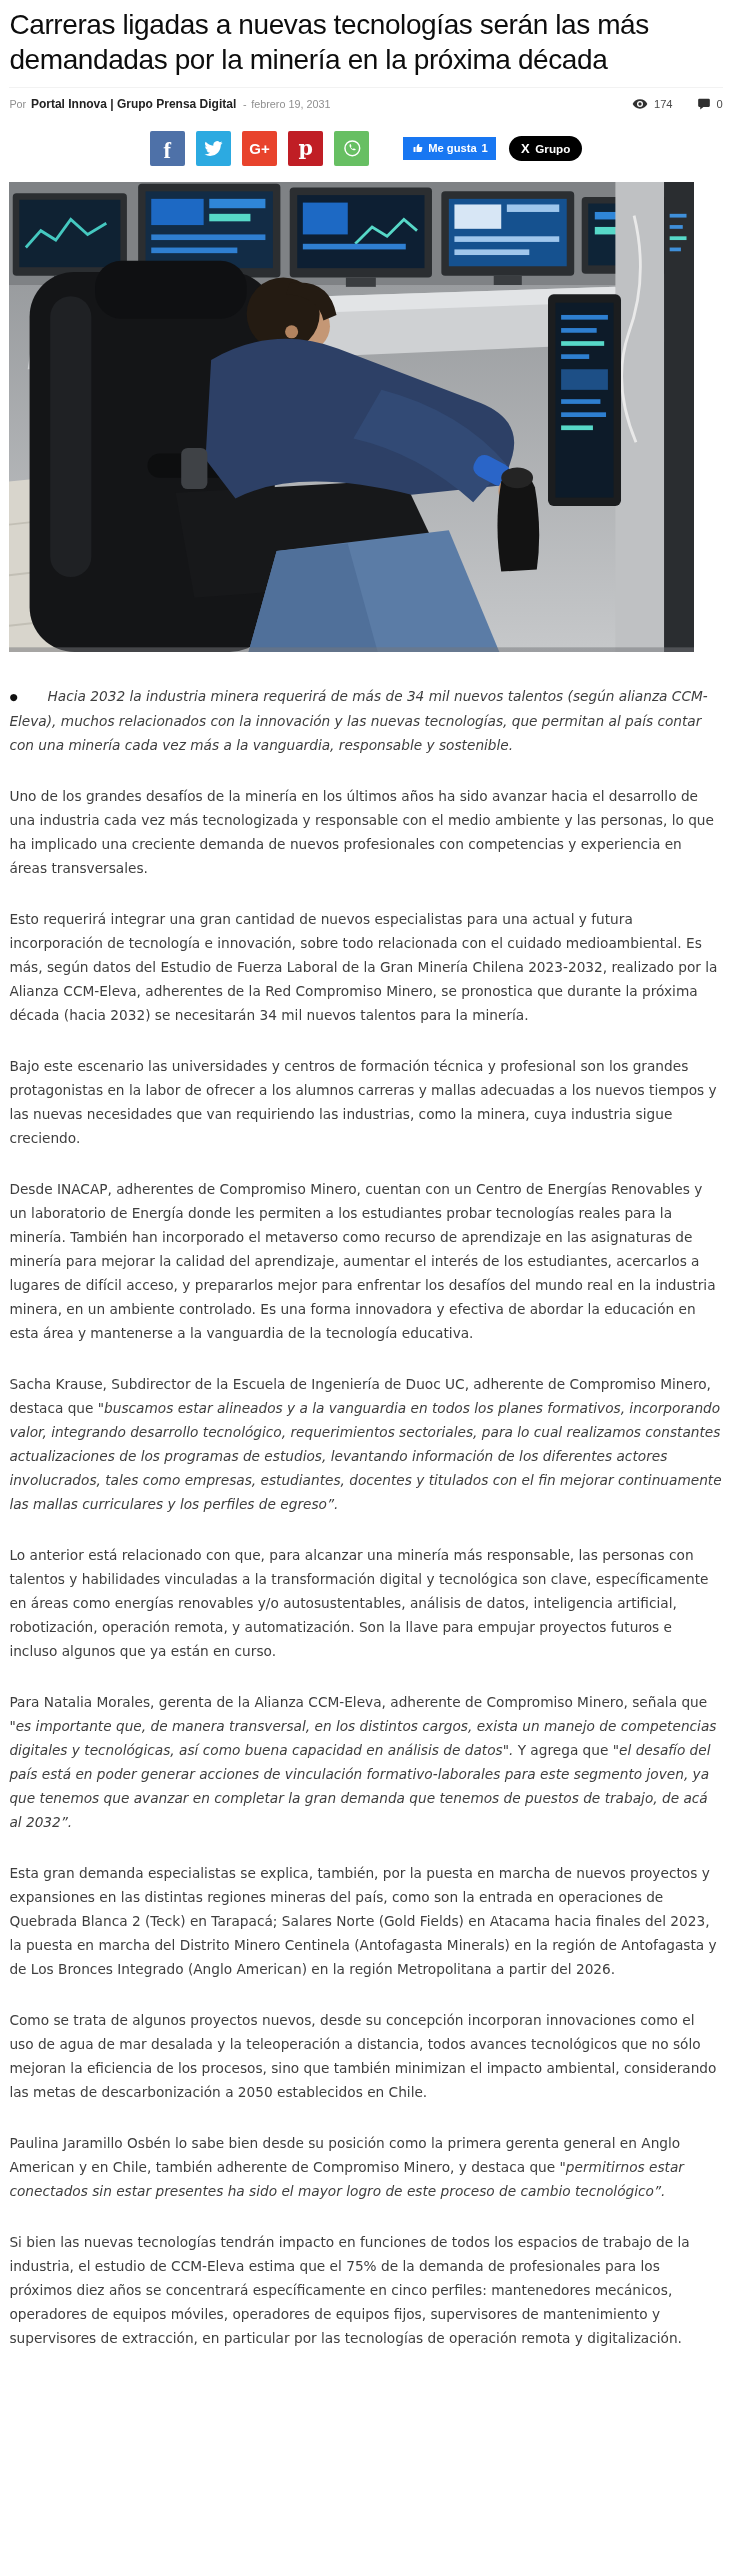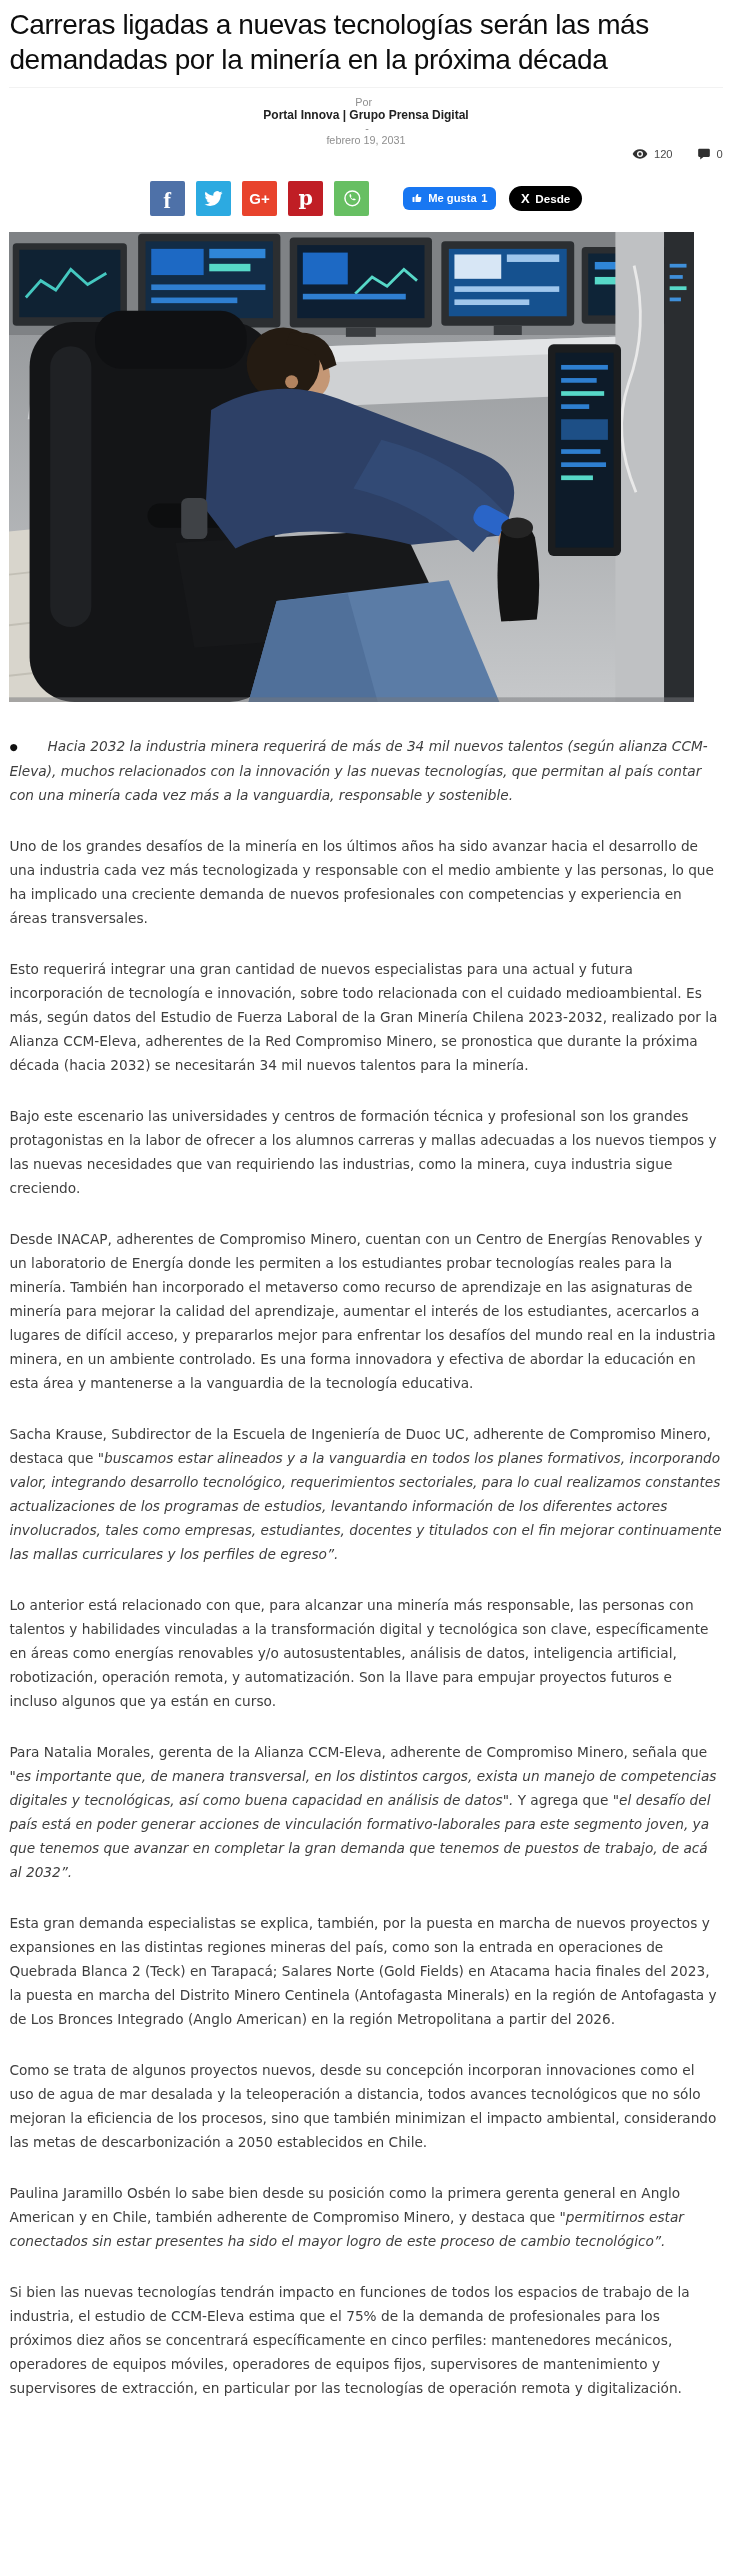--- a/index.html
+++ b/index.html
@@ -5,38 +5,38 @@
   html,body{margin:0;padding:0;background:#ffffff;}
   body{width:749px;font-family:"DejaVu Sans",sans-serif;color:#3e3e3e;overflow-x:hidden;}
   .container{width:732px;box-sizing:border-box;padding:5.6px 9.4px 28px 9.4px;}
 
   
   .title{font-family:"Liberation Sans",sans-serif;font-weight:500;letter-spacing:-0.4px;
          font-size:28px;line-height:35px;color:#0d0d0d;margin:1.9px 0 9.4px 0;}
 
   
   .byline{display:flex;align-items:center;border-top:0.9px solid #f2f2f2;padding:8.4px 0 5.6px 0;
-          font-family:"Liberation Sans",sans-serif;font-size:10.8px;color:#8f8f8f;flex-direction:column;}
+          font-family:"Liberation Sans",sans-serif;font-size:10.8px;color:#8f8f8f;}
   .by-pre{margin-right:4.7px;}
   .by-author{color:#222;font-weight:bold;font-size:12px;text-decoration:none;cursor:pointer;}
   .by-dash{margin:0 4.7px 0 6.6px;}
   .stats{margin-left:auto;display:flex;align-items:center;gap:5.6px;color:#3c3c3c;}
   .stats .num{font-size:11.2px;color:#4a4a4a;}
   .stat-gap{width:13px;}
   .icon-s{display:inline-block;vertical-align:middle;}
 
   
   .share-row{display:flex;justify-content:center;align-items:center;margin:13px 0 16px 0;}
   .sq{width:35px;height:35px;border-radius:1.9px;display:flex;align-items:center;justify-content:center;
       color:#fff;margin-right:11.2px;cursor:pointer;text-decoration:none;}
   .fb-f{font-family:"Liberation Serif",serif;font-weight:bold;font-size:22.5px;line-height:1;transform:translateY(2.8px);}
   .gp{font-family:"Liberation Sans",sans-serif;font-weight:bold;font-size:15px;}
   .pin{font-family:"DejaVu Serif",serif;font-weight:bold;font-size:20.6px;line-height:1;}
   .like-wrap{display:flex;align-items:center;margin-left:22.5px;gap:13px;}
-  .like-btn{display:flex;align-items:center;height:23.4px;padding:0 8.4px;border-radius:6px;color:#fff;
+  .like-btn{display:flex;align-items:center;height:23.4px;padding:0 8.4px;border-radius:0;color:#fff;
             font-family:"Liberation Sans",sans-serif;font-weight:bold;font-size:11.2px;gap:4.7px;cursor:pointer;text-decoration:none;}
   .post-btn{display:flex;align-items:center;height:25px;padding:0 12px;border-radius:13px;color:#fff;
             font-family:"Liberation Sans",sans-serif;font-weight:bold;font-size:11.7px;gap:5.6px;cursor:pointer;text-decoration:none;}
   .x-glyph{font-weight:900;font-size:13px;}
 
   
   .hero{width:685px;height:470px;margin:2.8px 0 32px 0;overflow:hidden;}
   .hero svg{display:block;width:685px;height:470px;}
 
   
@@ -55,21 +55,21 @@
 
   <div class="byline">
     <span class="by-pre">Por</span>
     <a class="by-author">Portal Innova | Grupo Prensa Digital</a>
     <span class="by-dash">-</span>
     <span class="by-date">febrero 19, 2031</span>
     <div class="stats">
       <svg class="icon-s" width="16" height="16" viewBox="0 0 24 24" fill="#2f2f2f">
         <path d="M12 5C7 5 2.7 8.1 1 12c1.7 3.9 6 7 11 7s9.3-3.1 11-7c-1.7-3.9-6-7-11-7zm0 11.5A4.5 4.5 0 1 1 16.5 12 4.5 4.5 0 0 1 12 16.5zm0-7A2.5 2.5 0 1 0 14.5 12 2.5 2.5 0 0 0 12 9.5z"></path>
       </svg>
-      <span class="num">120</span>
+      <span class="num">174</span>
       <span class="stat-gap"></span>
       <svg class="icon-s" width="14" height="14" viewBox="0 0 24 24" fill="#2f2f2f">
         <path d="M4 3h16a2 2 0 0 1 2 2v10a2 2 0 0 1-2 2h-9l-5.5 4.3V17H4a2 2 0 0 1-2-2V5a2 2 0 0 1 2-2z"></path>
       </svg>
       <span class="num">0</span>
     </div>
   </div>
 
   <div class="share-row">
     <a class="sq" style="background-color: rgb(78, 113, 168);">
@@ -95,21 +95,21 @@
     <div class="like-wrap">
       <a class="like-btn" style="background-color: rgb(24, 119, 242);">
         <svg width="12" height="12" viewBox="0 0 24 24" fill="#ffffff">
           <path d="M7 10v10H3.8a.8.8 0 0 1-.8-.8V10.8a.8.8 0 0 1 .8-.8H7zm2 10h8.2a2 2 0 0 0 2-1.6l1.3-5.6A2 2 0 0 0 18.5 10H14l.7-3.6A1.8 1.8 0 0 0 11.3 5L9 10v10z"></path>
         </svg>
         <span>Me gusta</span>
         <span class="like-count">1</span>
       </a>
       <a class="post-btn" style="background-color: rgb(0, 0, 0);">
         <span class="x-glyph">X</span>
-        <span>Desde</span>
+        <span>Grupo</span>
       </a>
     </div>
   </div>
 
   <div class="hero">
     <svg viewBox="0 0 732 502" preserveAspectRatio="none">
       <defs>
         <linearGradient id="bgg" x1="0" y1="0" x2="0" y2="1">
           <stop offset="0" stop-color="#8d9093"></stop>
             <stop offset="1" stop-color="#c6c8ca"></stop>

